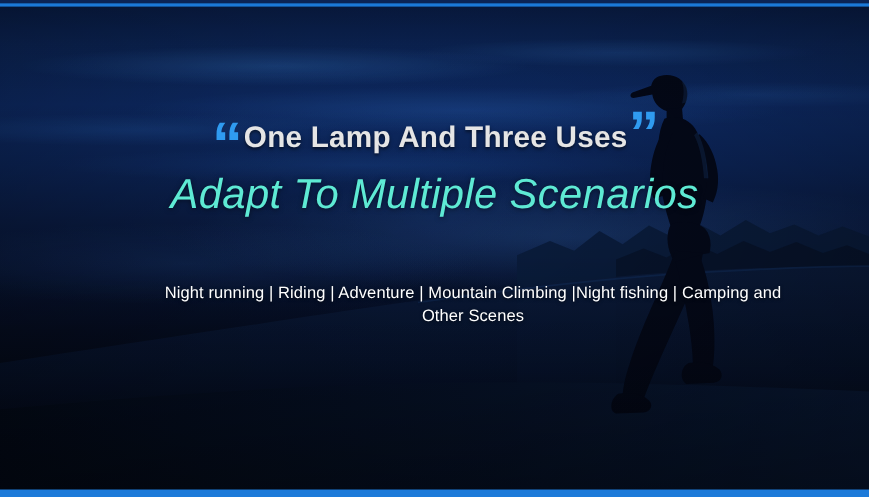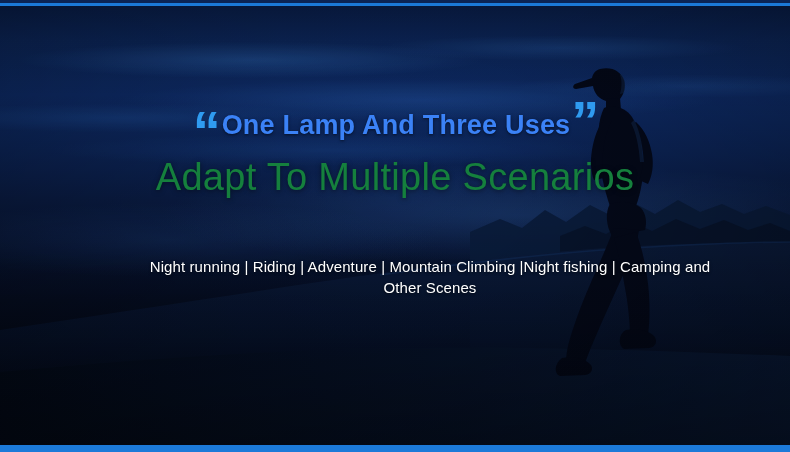--- a/index.html
+++ b/index.html
@@ -138,39 +138,40 @@
     margin-right: 3px;
     transform: translateY(6px);
   }
   .quote-close {
     margin-left: 1px;
     transform: translateY(-4px);
   }
 
   #headline {
     display: inline-block;
-    color: #3b82f6;
+    color: #e5e5e5;
     font-size: 27px;
     font-weight: 700;
     letter-spacing: 0.2px;
     line-height: 1;
     text-shadow: 0 1px 3px rgba(0,0,0,0.55);
   }
 
   #subhead {
     position: absolute;
     left: 0;
     top: 155px;
     width: 790px;
-    color: #15803d;
+    color: #5eead4;
     font-size: 38px;
     font-weight: 400;
     letter-spacing: 0.3px;
     line-height: 1.18;
     text-shadow: 0 1px 5px rgba(0,0,0,0.5);
+    font-style: italic;
   }
 
   #scenes {
     position: absolute;
     left: 50%;
     transform: translateX(-50%);
     top: 256px;
     width: 570px;
     color: #ffffff;
     font-size: 15px;

